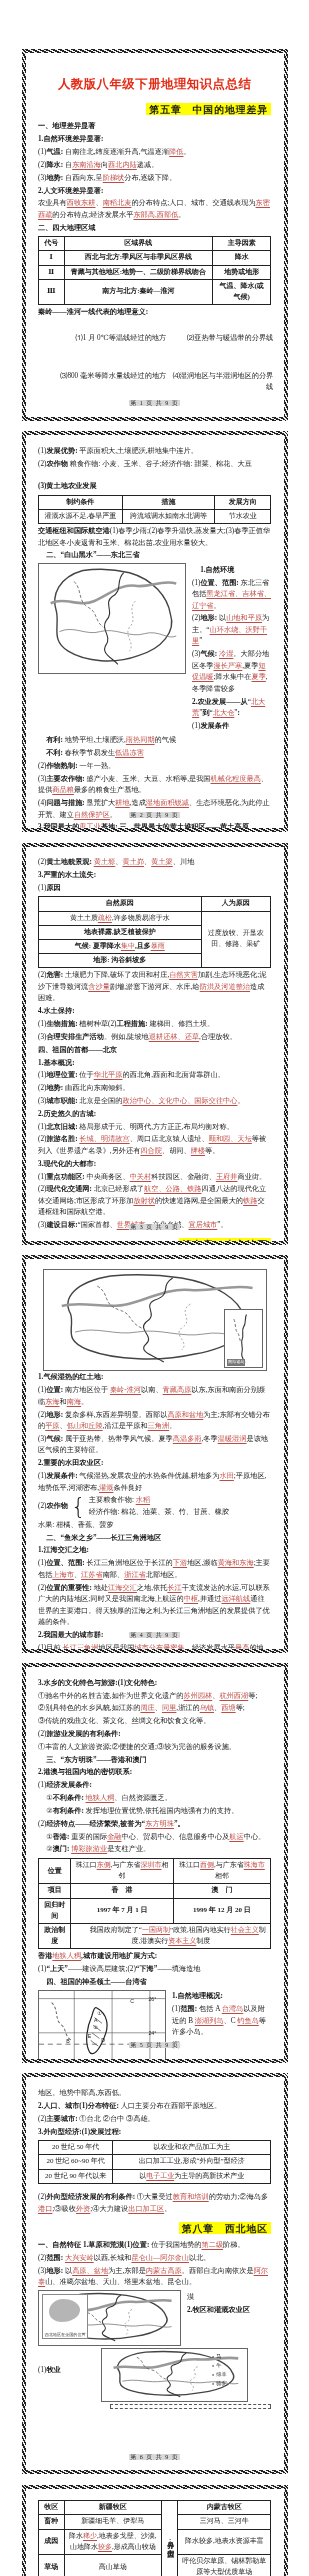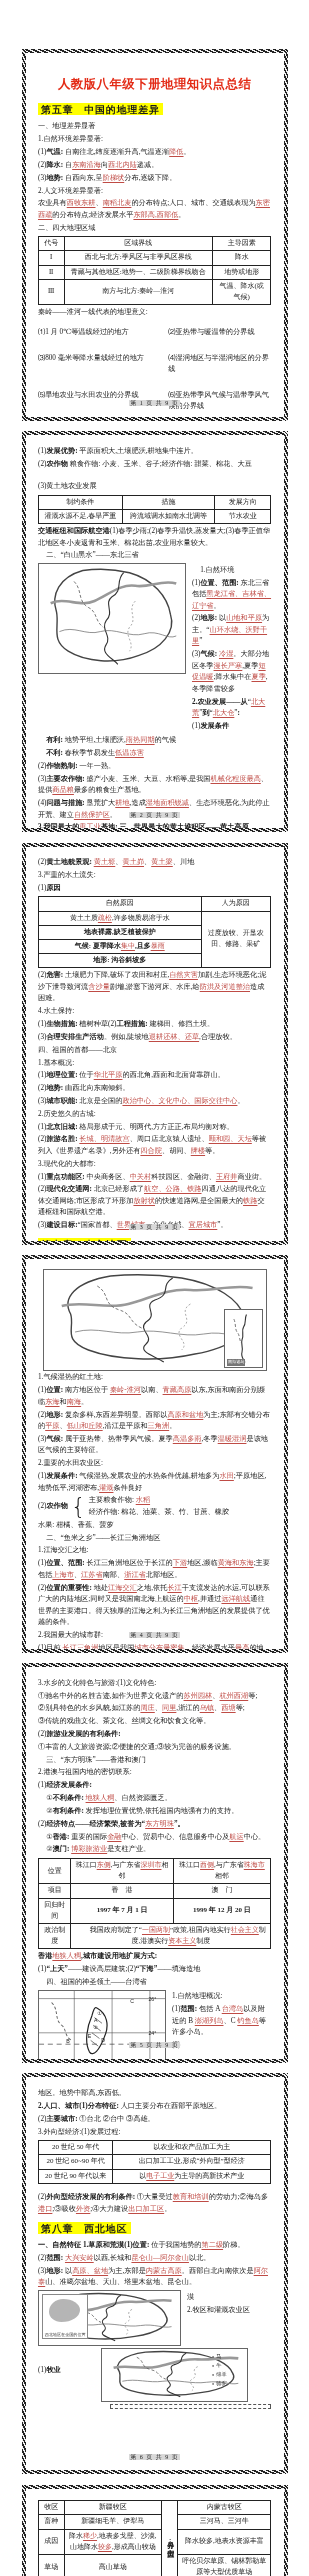--- a/index.html
+++ b/index.html
@@ -1,32 +1,32 @@
 <!DOCTYPE html>
 <html style="font-size:8.2px"><head>
 <meta charset="utf-8">
 <style>
 html,body{margin:0;padding:0;background:#fff;}
 body{width:309px;font-family:"Liberation Serif","DejaVu Serif",serif;color:#1a1a1a;font-size:7.2px;line-height:1.6;}
 #doc{padding-top:49px;}
 .page{position:relative;box-sizing:border-box;width:266px;margin:0 0 10.3px 21.6px;padding:9.3px 12.4px 20.6px 12.4px;
  border:4.1px solid #333;border-image:repeating-linear-gradient(45deg,#222 0 2.6px,#f2f2f2 2.6px 4.6px) 8;overflow:hidden;background:#fff;}
 .h1{color:#e32b16;font-weight:bold;font-size:12.4px;text-align:center;letter-spacing:0.5px;margin:12.4px 0 7.2px;}
-.ch{text-align:left;margin:5.2px 0 4.1px;}
+.ch{text-align:right;margin:5.2px 0 4.1px;}
 .ch span{background:#ffff00;font-weight:bold;font-size:9.8px;padding:0.5px 3.1px;letter-spacing:1px;}
 .para{margin:1.3px 0;}
-.b{font-weight:normal;}
+.b{font-weight:bold;}
 .ind{padding-left:8.2px;}
 .r{color:#bf4b45;text-decoration:underline;text-underline-offset:1.5px;}
 table{width:100%;border-collapse:collapse;margin:2.1px 0;}
 td{border:0.8px solid #222;padding:1px 3.1px;font-size:7px;vertical-align:middle;text-align:center;}
 td.c{text-align:center;}
 td.v{writing-mode:vertical-rl;text-orientation:upright;width:10.3px;padding:1px 0.5px;text-align:center;font-weight:bold;}
 .g2{display:grid;grid-template-columns:55% 45%;column-gap:2.1px;margin:1px 0;}
-.g2 div{margin:7px 0;}
+.g2 div{margin:13px 0;text-align:right;}
 .cols{display:flex;gap:6px;align-items:flex-start;margin:1.5px 0;}
 .cols .txt{flex:1;min-width:0;}
 .mapbox{position:relative;border:0.5px solid #666;background:#fff;flex:0 0 auto;box-sizing:border-box;}
 .mapbox svg{position:absolute;inset:0;width:100%;height:100%;}
 .leg-items{position:absolute;right:14%;top:6%;font-size:5.2px;line-height:1.7;color:#222;z-index:2;}
 .leg-items .li::before{content:"●";font-size:3.6px;margin-right:2.1px;color:#444;}
 .inset-br{position:absolute;right:2.1px;bottom:2.1px;width:37px;height:57px;border:0.5px solid #666;background:#fff;z-index:2;}
 .inset-br .cap{position:absolute;left:1.5px;bottom:1.5px;background:#777;color:#fff;font-size:4.1px;padding:0 1px;}
 .inset-tl{position:absolute;left:2.6px;top:2.6px;width:44px;height:43px;border:0.5px solid #888;background:#fff;z-index:2;}
 .inset-tl .blob{position:absolute;left:6.2px;top:4.1px;width:31px;height:23px;background:#b5b5b5;border-radius:46% 54% 60% 40%/55% 48% 52% 45%;}

